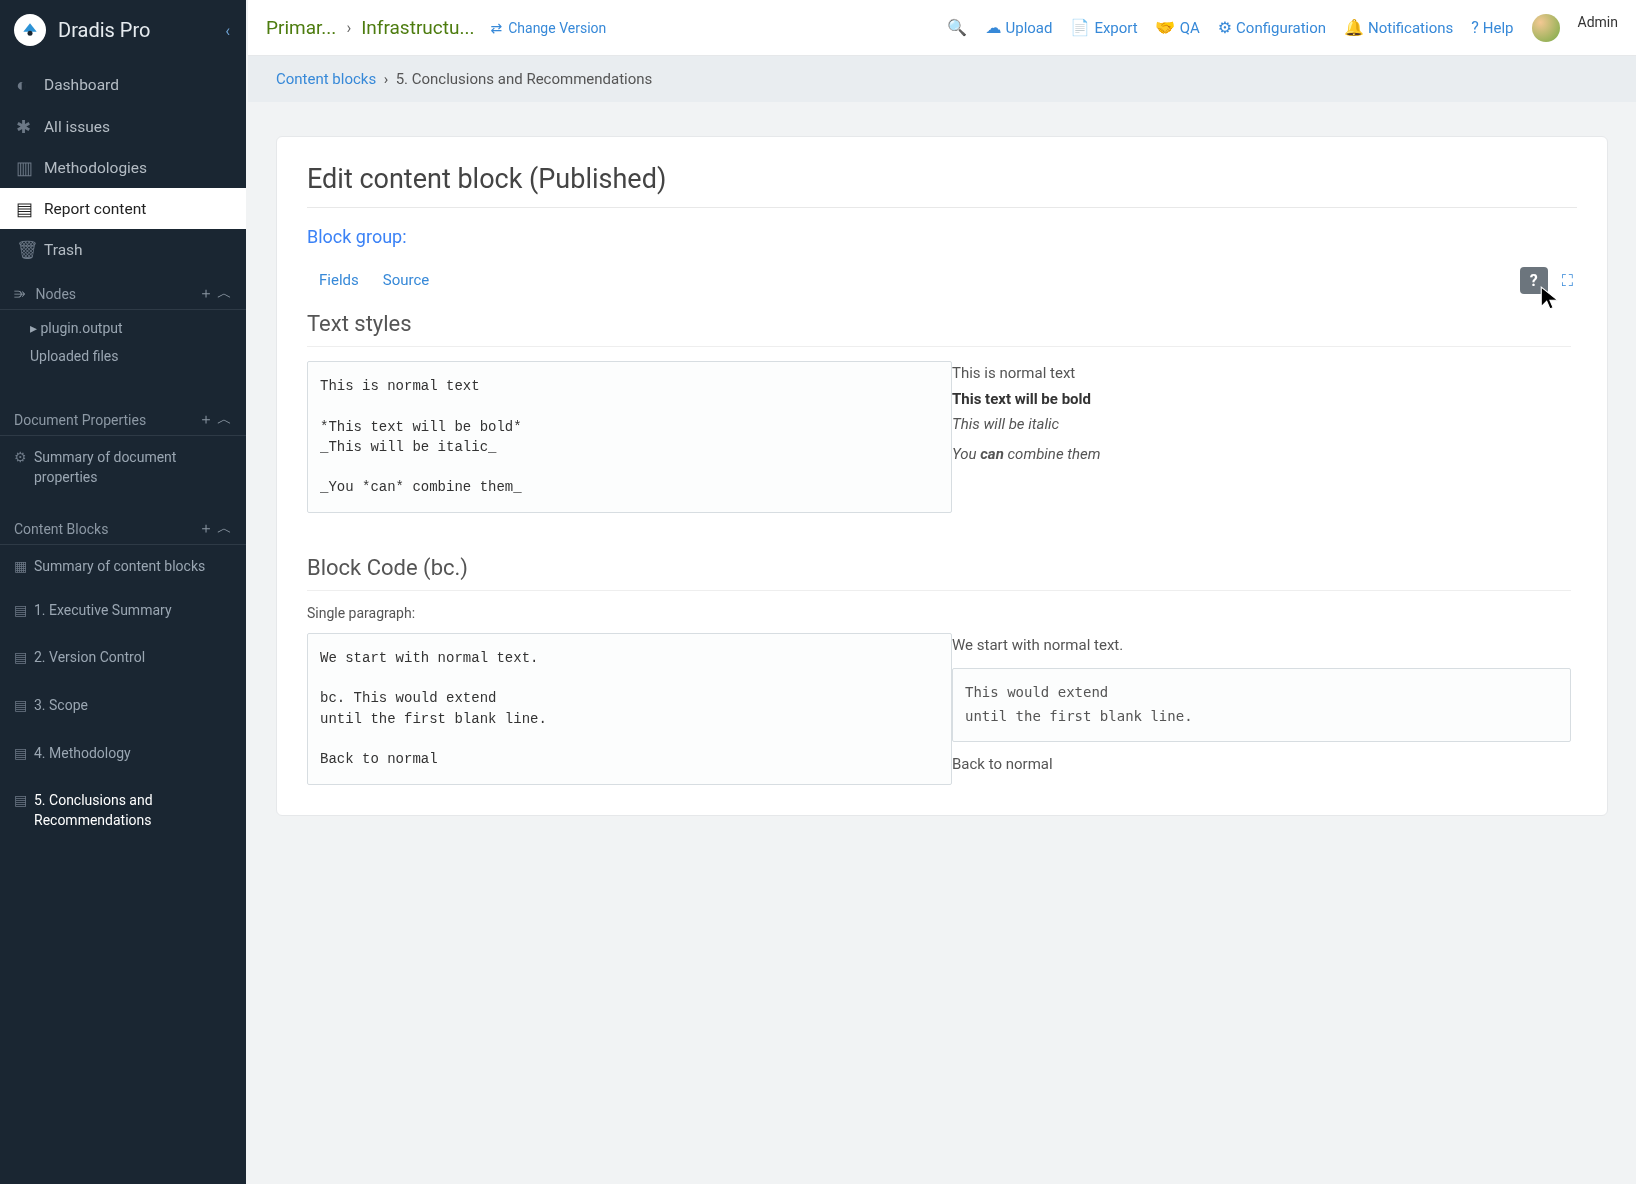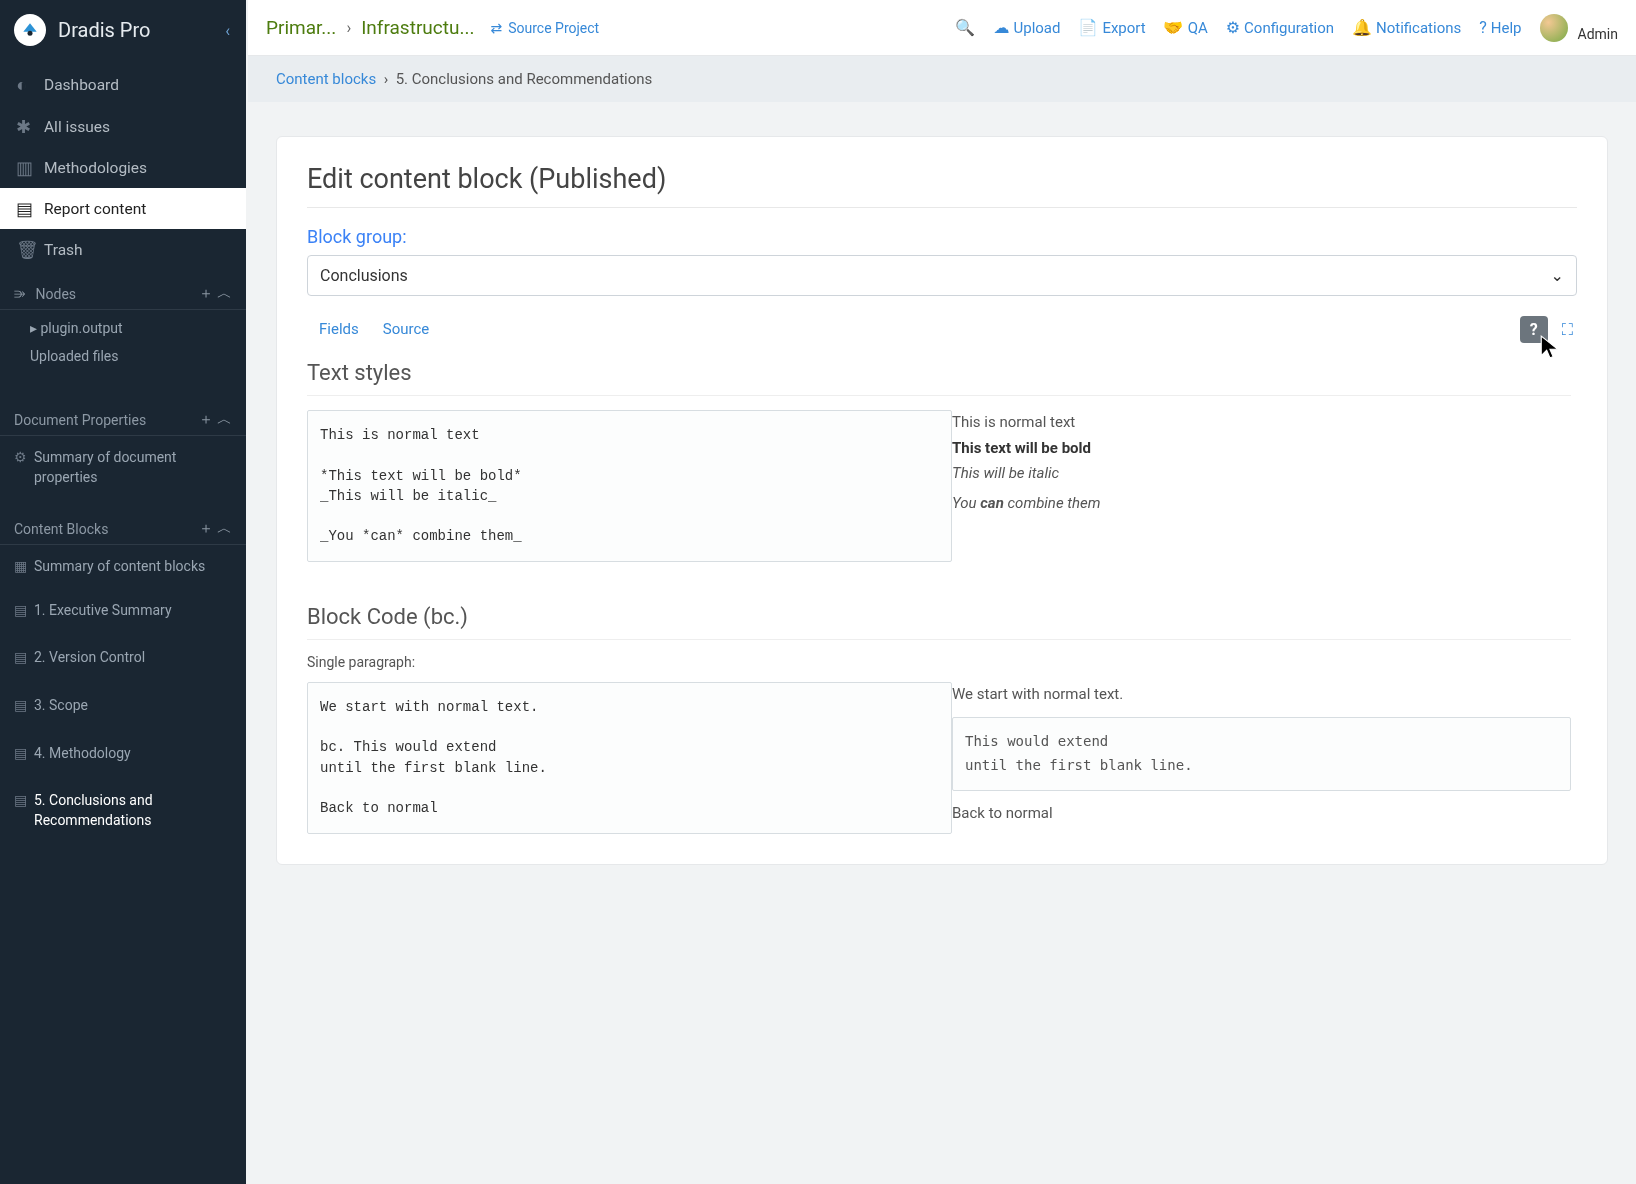--- a/index.html
+++ b/index.html
@@ -27,21 +27,21 @@
 
 
 .topbar { position:fixed; left:248px; right:0; top:0; height:56px; background:#fff; display:flex; align-items:center; padding:0 18px; border-bottom:1px solid #e6e8ea; }
 .crumb-proj { font-size:19px; color:#4d7c0f; }
 .crumb-sep { margin:0 10px; color:#666; font-size:16px;}
 .change-proj { color:#3789d8; margin-left:16px; font-size:14px; display:flex; align-items:center; gap:6px;}
 .top-actions { margin-left:auto; display:flex; align-items:center; gap:18px; }
 .top-actions a { color:#3789d8; font-size:15px; display:flex; align-items:center; gap:4px;}
 .top-actions .ic { font-size:16px;}
 .avatar { width:28px; height:28px; border-radius:50%; background:linear-gradient(135deg,#6b4,#48a); display:inline-block; background-size:cover;}
-.admin { display:flex; align-items:flex-end; gap:10px; color:#333;}
+.admin { display:flex; align-items:flex-start; gap:18px; color:#333;}
 
 
 .breadcrumb { position:fixed; left:248px; right:0; top:56px; background:#e9edf0; padding:14px 28px; font-size:15px; color:#555;}
 .breadcrumb a { color:#3789d8; }
 
 
 .main { margin-left:248px; padding-top:108px; padding-bottom:40px;}
 .panel { background:#fff; margin:28px; border:1px solid #e6e8ea; border-radius:6px; padding:26px 30px 30px 30px; }
 h1.title { font-weight:400; font-size:27px; color:#444; padding-bottom:12px; border-bottom:1px solid #e8e8e8; margin-bottom:18px;}
 .lbl { color:#3b82f6; font-size:18px; margin-bottom:8px;}
@@ -176,21 +176,21 @@
       <span>5. Conclusions and Recommendations</span>
     </div>
 </div>
 
 <div class="topbar">
   <span class="crumb-proj">Primar...</span>
   <span class="crumb-sep">›</span>
   <span class="crumb-proj">Infrastructu...</span>
   <a class="change-proj">
       <span>⇄</span>
-      <span>Source Project</span>
+      <span>Change Version</span>
     </a>
   <div class="top-actions">
     <a>
         <span class="ic">🔍</span>
       </a>
     <a>
         <span class="ic">☁</span>
         <span>Upload</span>
       </a>
     <a>
@@ -224,24 +224,20 @@
   <a>Content blocks</a>
   &nbsp;<span>›</span>&nbsp;
   <span>5. Conclusions and Recommendations</span>
 </div>
 
 <div class="main">
   <div class="panel">
     <h1 class="title">Edit content block (Published)</h1>
 
     <div class="lbl">Block group:</div>
-    <div class="select">
-      <span>Conclusions</span>
-      <span>⌄</span>
-    </div>
 
     <div class="tabs-row">
       <span class="tab">Fields</span>
       <span class="tab">Source</span>
       <div class="right" style="position:relative">
         <span class="help-btn">?</span>
         <span class="expand-btn">⛶</span>
         <svg class="cursor-ptr" style="left:18px; top:18px" viewBox="0 0 24 24">
             <path d="M3 2 L3 20 L8 15 L11 22 L14 21 L11 14 L18 14 Z" fill="#000" stroke="#fff" stroke-width="1"></path>
           </svg>

